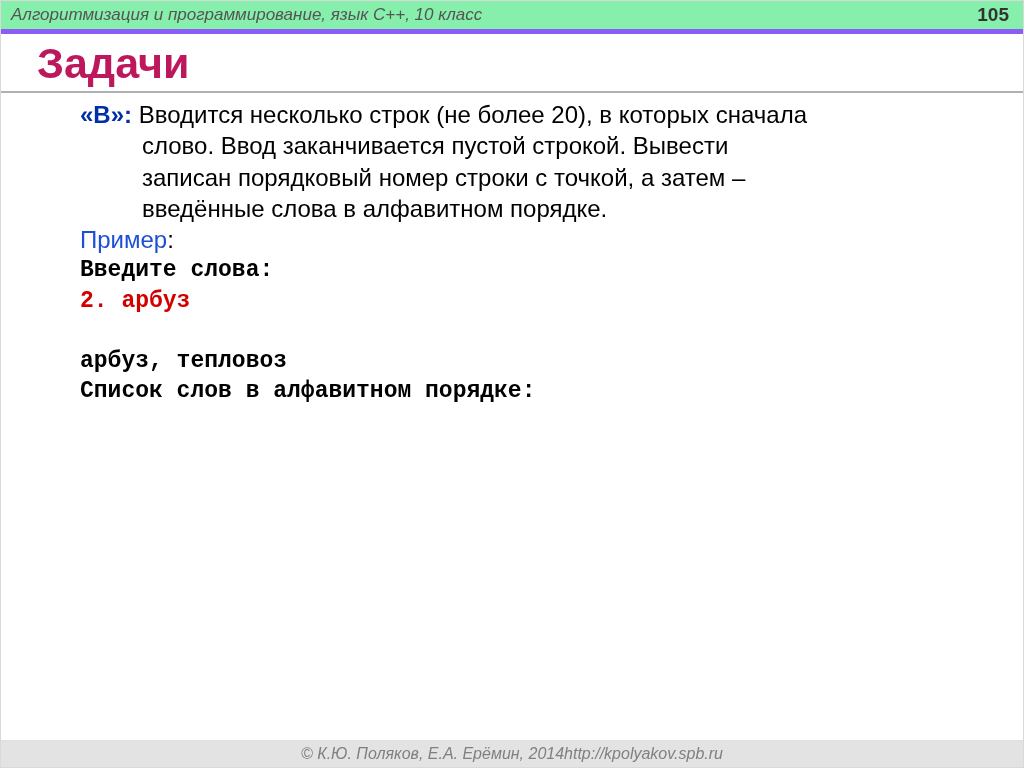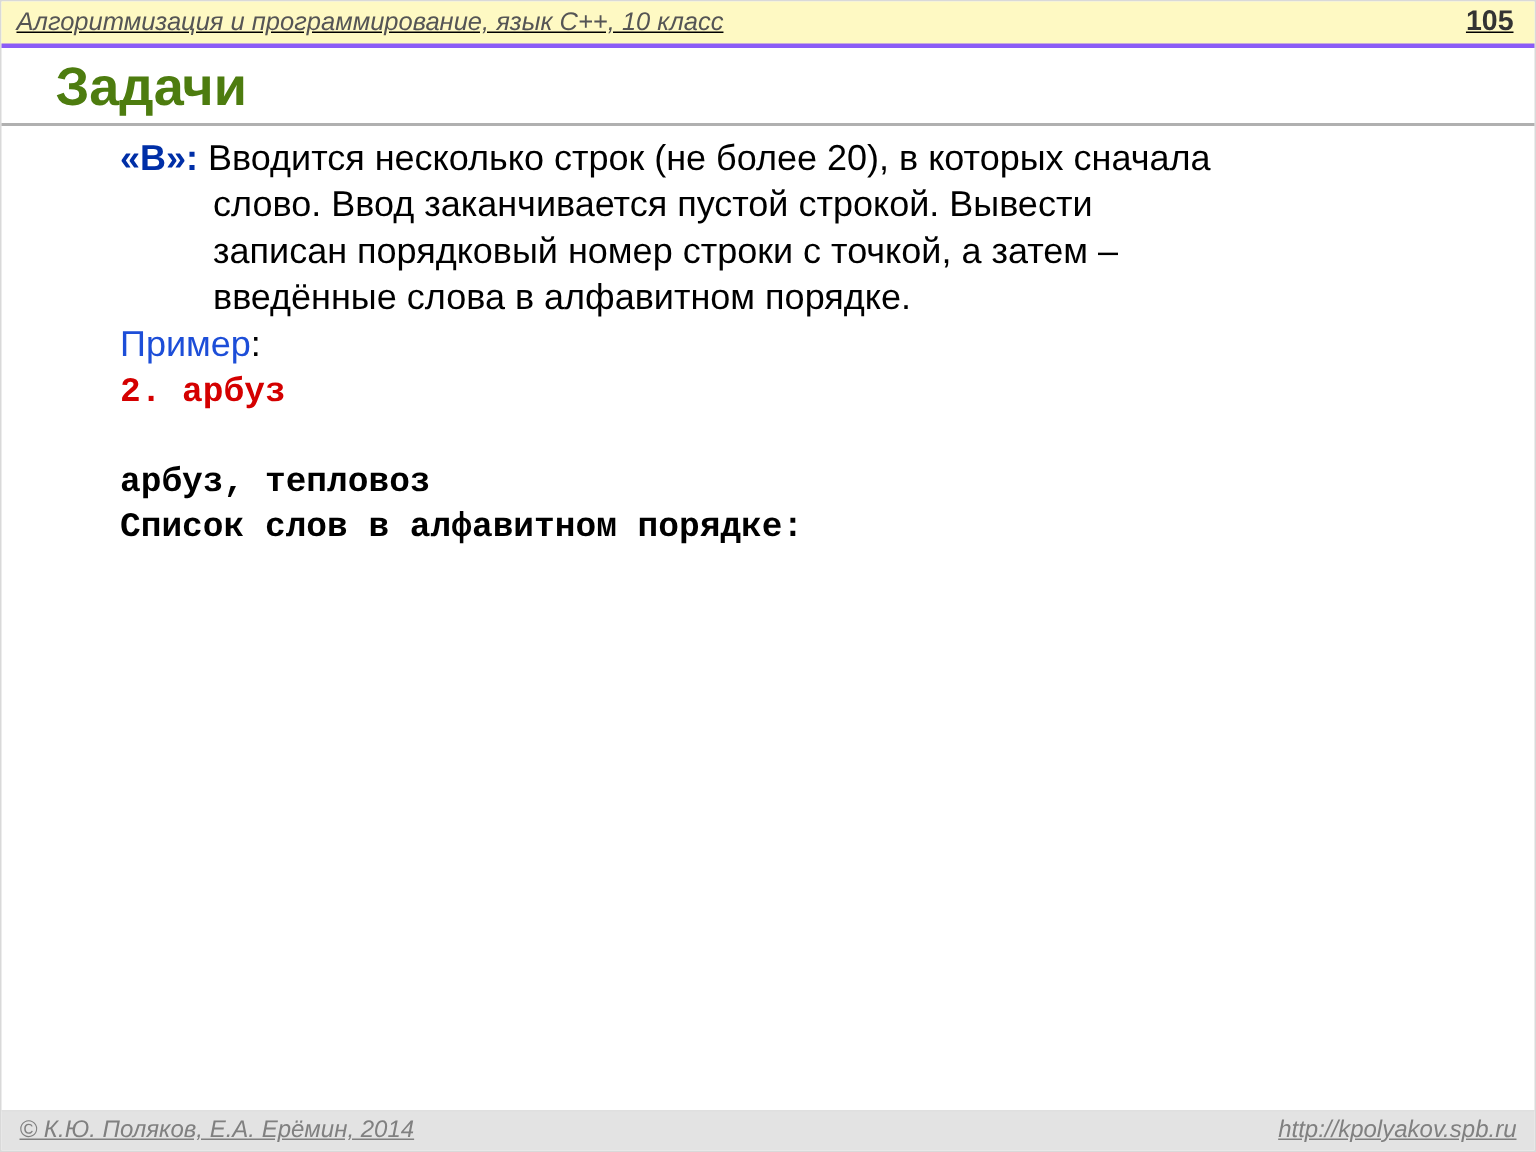--- a/index.html
+++ b/index.html
@@ -12,48 +12,47 @@
     overflow: hidden;
   }
   .slide {
     position: relative;
     width: 1024px;
     height: 768px;
     box-sizing: border-box;
     border: 1px solid #d9d9d9;
   }
   .header-bar {
-    background: #fef9c3;
+    background: #86efac;
     height: 28px;
     display: flex;
     align-items: center;
     justify-content: space-between;
     padding: 0 14px 0 10px;
-    border-bottom: 3px solid #8b5cf6;
-    text-decoration: underline;
+    border-bottom: 5px solid #8b5cf6;
   }
   .header-title {
     font-style: italic;
     color: #555555;
     font-size: 17px;
   }
   .page-number {
     font-weight: bold;
     color: #333333;
     font-size: 19px;
     margin-left: 37px;
   }
   .title-block {
     border-bottom: 2px solid #b0b0b0;
     padding: 6px 0 4px 36px;
   }
   .title-text {
-    font-size: 36px;
+    font-size: 43px;
     font-weight: bold;
-    color: #4d7c0f;
+    color: #be185d;
     line-height: 1.1;
   }
   .content {
     padding: 6px 40px 0 48px;
     font-size: 24px;
     color: #000000;
     line-height: 1.30;
     margin-left: 31px;
   }
   .task-label {
@@ -82,27 +81,26 @@
   }
   .footer-bar {
     position: absolute;
     bottom: 0;
     left: 0;
     right: 0;
     background: #e3e3e3;
     height: 26px;
     display: flex;
     align-items: center;
-    justify-content: space-between;
+    justify-content: center;
     padding: 0 12px;
     font-style: italic;
     color: #808080;
     font-size: 16px;
     border-top: 1px solid #e0e0e0;
-    text-decoration: underline;
   }
   .blank-line { height: 1.3em; }
 </style>
 </head>
 <body>
 
 <div class="slide">
 
   <div class="header-bar">
     <span class="header-title">Алгоритмизация и программирование, язык C++, 10 класс</span>
@@ -120,20 +118,21 @@
       <span class="task-continuation">слово. Ввод заканчивается пустой строкой. Вывести</span>
       <span class="task-continuation">записан порядковый номер строки с точкой, а затем –</span>
       <span class="task-continuation">введённые слова в алфавитном порядке.</span>
     </div>
 
     <div>
       <span class="example-label">Пример</span><span>:</span>
     </div>
 
     <div class="mono">
+      <div>Введите слова:</div>
       <div class="red">2. арбуз</div>
       <div class="blank-line"></div>
       <div>арбуз, тепловоз</div>
       <div>Список слов в алфавитном порядке:</div>
     </div>
 
   </div>
 
   <div class="footer-bar">
     <span>© К.Ю. Поляков, Е.А. Ерёмин, 2014</span>

